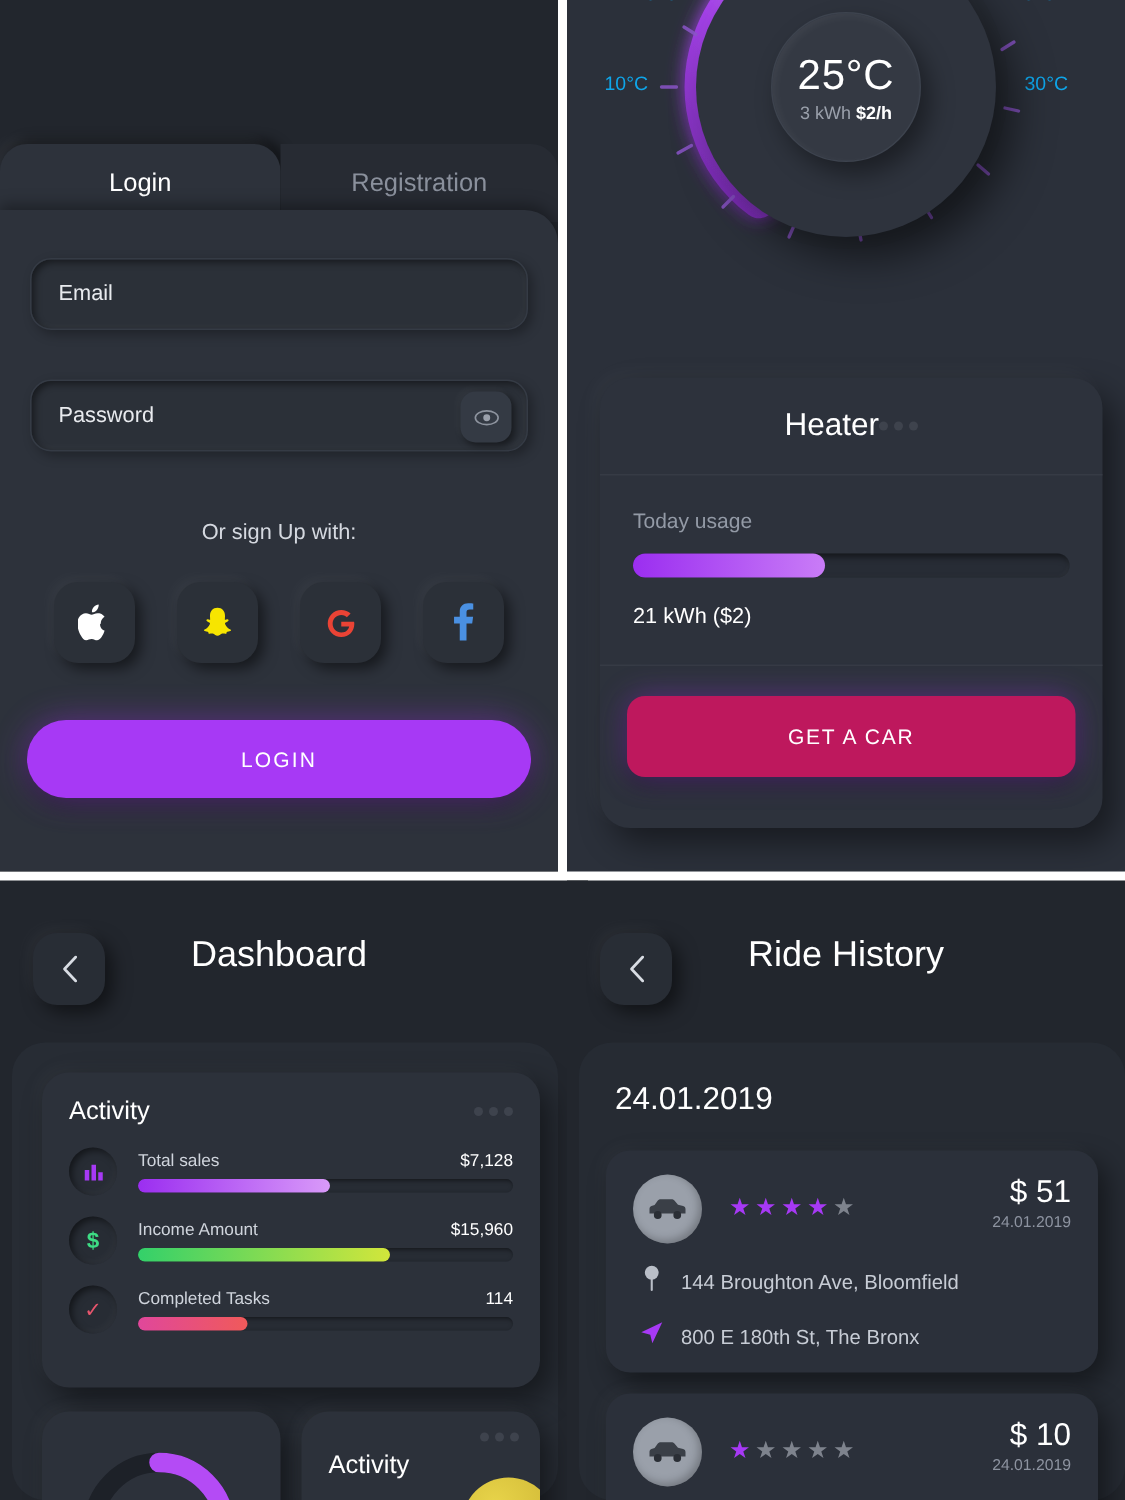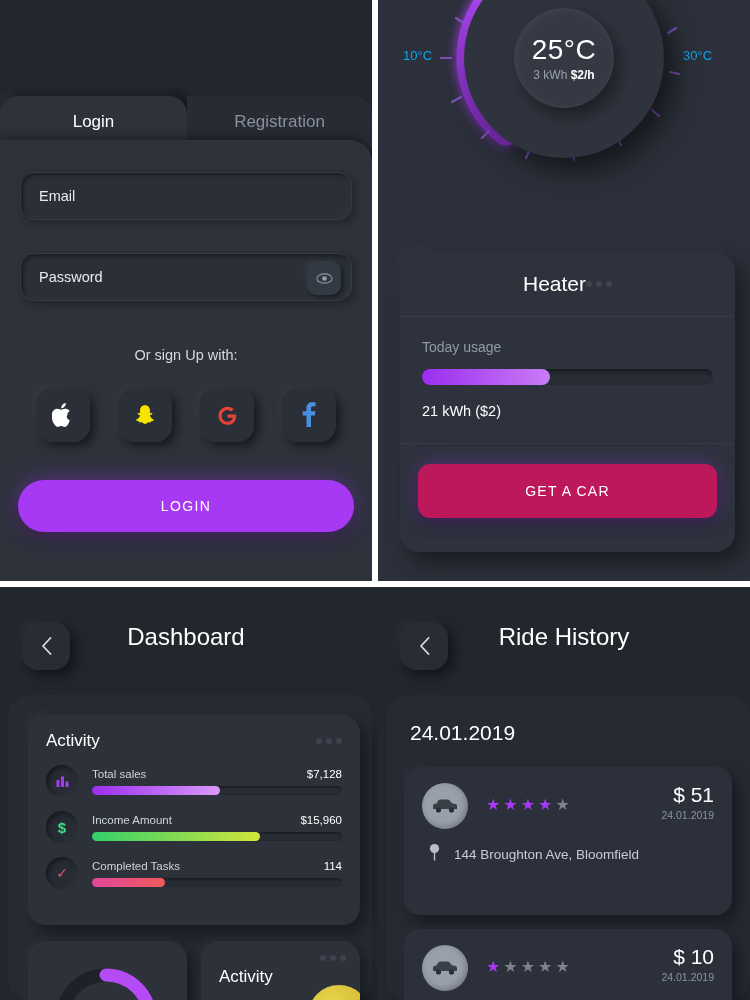--- a/index.html
+++ b/index.html
@@ -515,20 +515,28 @@
         </div>
         <div class="addr-row">
           <span class="addr-ico pin-ico">
             <svg width="13" height="18" viewBox="0 0 13 18">
               <circle cx="6.5" cy="5.5" r="4.6" fill="#b9bec7"></circle>
               <path d="M6.5 9.5v7.5" stroke="#b9bec7" stroke-width="1.4" stroke-linecap="round"></path>
             </svg>
           </span>
           <span class="addr-txt">144 Broughton Ave, Bloomfield</span>
         </div>
+        <div class="addr-row">
+          <span class="addr-ico nav-ico">
+            <svg width="17" height="17" viewBox="0 0 17 17">
+              <path d="M15.5 1.5L1.5 8.2l6 1.6 1.4 5.7z" fill="#a739f5"></path>
+            </svg>
+          </span>
+          <span class="addr-txt">800 E 180th St, The Bronx</span>
+        </div>
       </div>
 
       <div class="ride-card" id="ride-card-2">
 
         <div class="ride-top">
           <div class="car-avatar">
             <svg width="28" height="16" viewBox="0 0 28 16">
               <path d="M2 11h24v-3c0-1-.6-1.8-1.6-2L21 5.2 18.6 2.4C18.1 1.8 17.4 1.5 16.6 1.5H9.5c-.9 0-1.7.4-2.2 1.1L5.4 5.4 3.3 6C2.5 6.3 2 7 2 7.9V11z" fill="#3a3f47"></path>
               <circle cx="7.5" cy="12" r="2.6" fill="#2a2e35"></circle>
               <circle cx="20.5" cy="12" r="2.6" fill="#2a2e35"></circle>

